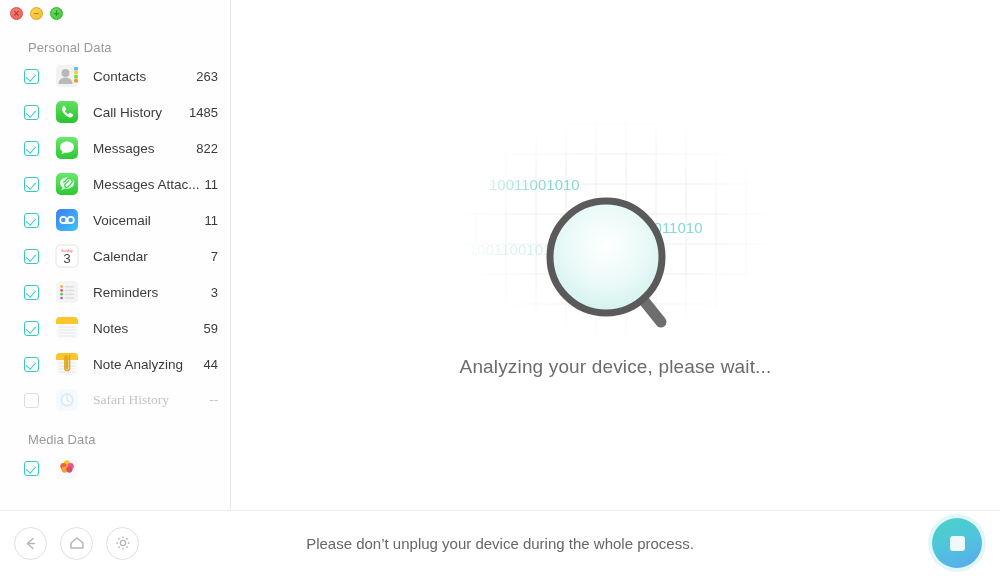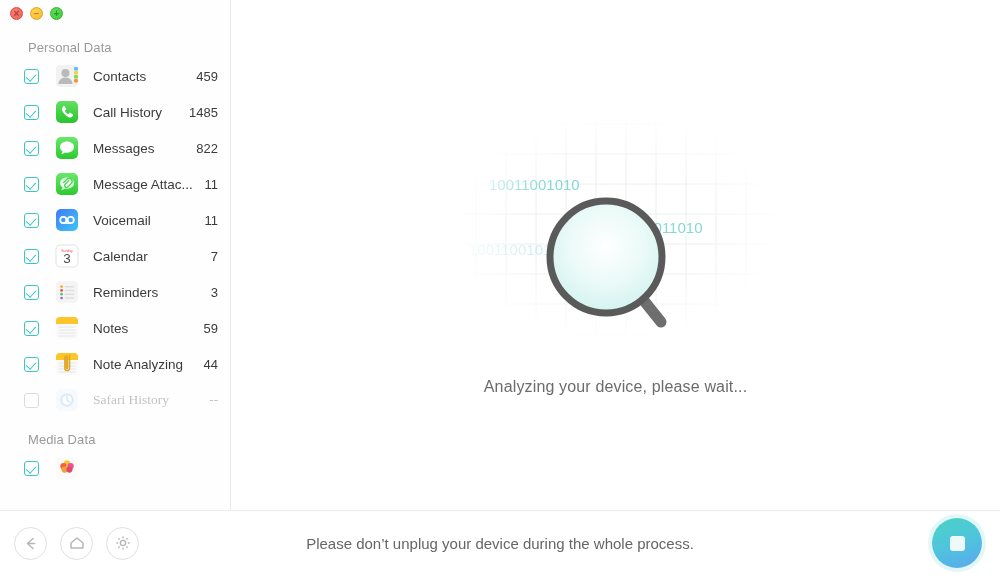--- a/index.html
+++ b/index.html
@@ -34,22 +34,23 @@
   .light-max   { background:radial-gradient(circle at 35% 30%, #61dd5a, #3ec93a); border:1px solid #2fb52d; }
   .light-min span { color:rgba(120,80,10,.55); }
   .light-max span { color:rgba(20,90,20,.55); }
 
   .group-title {
     color:#9a9a9a; font-size:13px; padding-left:28px; height:20px; line-height:20px;
     letter-spacing:.1px;
   }
   .rows { padding:0; }
   .row {
-    display:flex; align-items:center; height:36px; padding-left:24px; padding-right:12px;
+    display:flex; align-items:center; height:36px; padding-left:4px; padding-right:12px;
     cursor:default;
+    margin-left:20px;
   }
   .cb {
     width:15px; height:15px; border:1px solid #38c8c0; border-radius:3px;
     background:#fff; position:relative; flex:0 0 auto;
   }
   .cb.checked::after {
     content:""; position:absolute; left:3px; top:2px; width:5px; height:8px;
     border:solid #38c8c0; border-width:0 1.6px 1.6px 0; transform:rotate(42deg);
   }
   .cb.off { border-color:#dcdcdc; }
@@ -64,21 +65,21 @@
   .row.disabled .icon-wrap { opacity:.38; }
 
   
   .main {
     position:absolute; left:231px; top:0; right:0; height:516px; background:#fff;
     display:flex; flex-direction:column; align-items:center; justify-content:flex-start;
   }
   .art { position:relative; width:330px; height:230px; margin-top:112px; }
   .art svg { display:block; width:330px; height:230px; }
   .analyzing {
-    margin-top:36px; font-size:16px; color:#6c6c6c; letter-spacing:.15px;
+    margin-top:14px; font-size:19px; color:#6c6c6c; letter-spacing:.15px;
   }
 
   
   .bottombar {
     position:absolute; left:0; bottom:6px; width:1000px; height:65px;
     background:#fff; border-top:1px solid #ececec;
     display:flex; align-items:center;
   }
   .nav-btns { display:flex; gap:13px; margin-left:14px; }
   .nav-btn {
@@ -159,21 +160,21 @@
               <rect x="1" y="1" width="22" height="22" rx="4" fill="#f2f2f2"></rect>
               <rect x="19" y="3" width="4" height="3.6" rx="1" fill="#5bc0f8"></rect>
               <rect x="19" y="7" width="4" height="3.6" rx="1" fill="#f5d13b"></rect>
               <rect x="19" y="11" width="4" height="3.6" rx="1" fill="#7ed957"></rect>
               <rect x="19" y="15" width="4" height="3.6" rx="1" fill="#f79433"></rect>
               <circle cx="10.5" cy="9" r="4" fill="#b9b9b9"></circle>
               <path d="M3.5 20c0-4 3.1-6.5 7-6.5s7 2.5 7 6.5z" fill="#b9b9b9"></path>
             </svg>
         </span>
         <span class="row-label">Contacts</span>
-        <span class="row-count">459</span>
+        <span class="row-count">263</span>
       </div>
 
       <div class="row">
         <span class="cb checked"></span>
         <span class="icon-wrap">
           <svg viewBox="0 0 24 24">
               <defs>
                 <linearGradient id="gph" x1="0" y1="0" x2="0" y2="1">
                   <stop offset="0%" stop-color="#62e063"></stop>
                   <stop offset="100%" stop-color="#27c52c"></stop>
@@ -213,21 +214,21 @@
                 <linearGradient id="gma" x1="0" y1="0" x2="0" y2="1">
                   <stop offset="0%" stop-color="#6ae86b"></stop>
                   <stop offset="100%" stop-color="#2bc930"></stop>
                 </linearGradient>
               </defs>
               <rect x="1" y="1" width="22" height="22" rx="5" fill="url(#gma)"></rect>
               <path d="M12 5.6c-4 0-7 2.4-7 5.5 0 1.8 1 3.3 2.6 4.3-.2.9-.7 1.8-1.5 2.6 1.5-.2 2.9-.8 3.9-1.5.6.1 1.3.2 2 .2 4 0 7-2.4 7-5.6S16 5.6 12 5.6z" fill="#eafbe9"></path>
               <path d="M13.8 8.6l-3.6 3.6a1.9 1.9 0 002.7 2.7l3.3-3.3a3 3 0 10-4.3-4.3l-3.2 3.2" fill="none" stroke="#4cd25a" stroke-width="1.3" stroke-linecap="round"></path>
             </svg>
         </span>
-        <span class="row-label">Message Attac...</span>
+        <span class="row-label">Messages Attac...</span>
         <span class="row-count">11</span>
       </div>
 
       <div class="row">
         <span class="cb checked"></span>
         <span class="icon-wrap">
           <svg viewBox="0 0 24 24">
               <defs>
                 <linearGradient id="gvm" x1="0" y1="0" x2="1" y2="1">
                   <stop offset="0%" stop-color="#3f7bf7"></stop>

